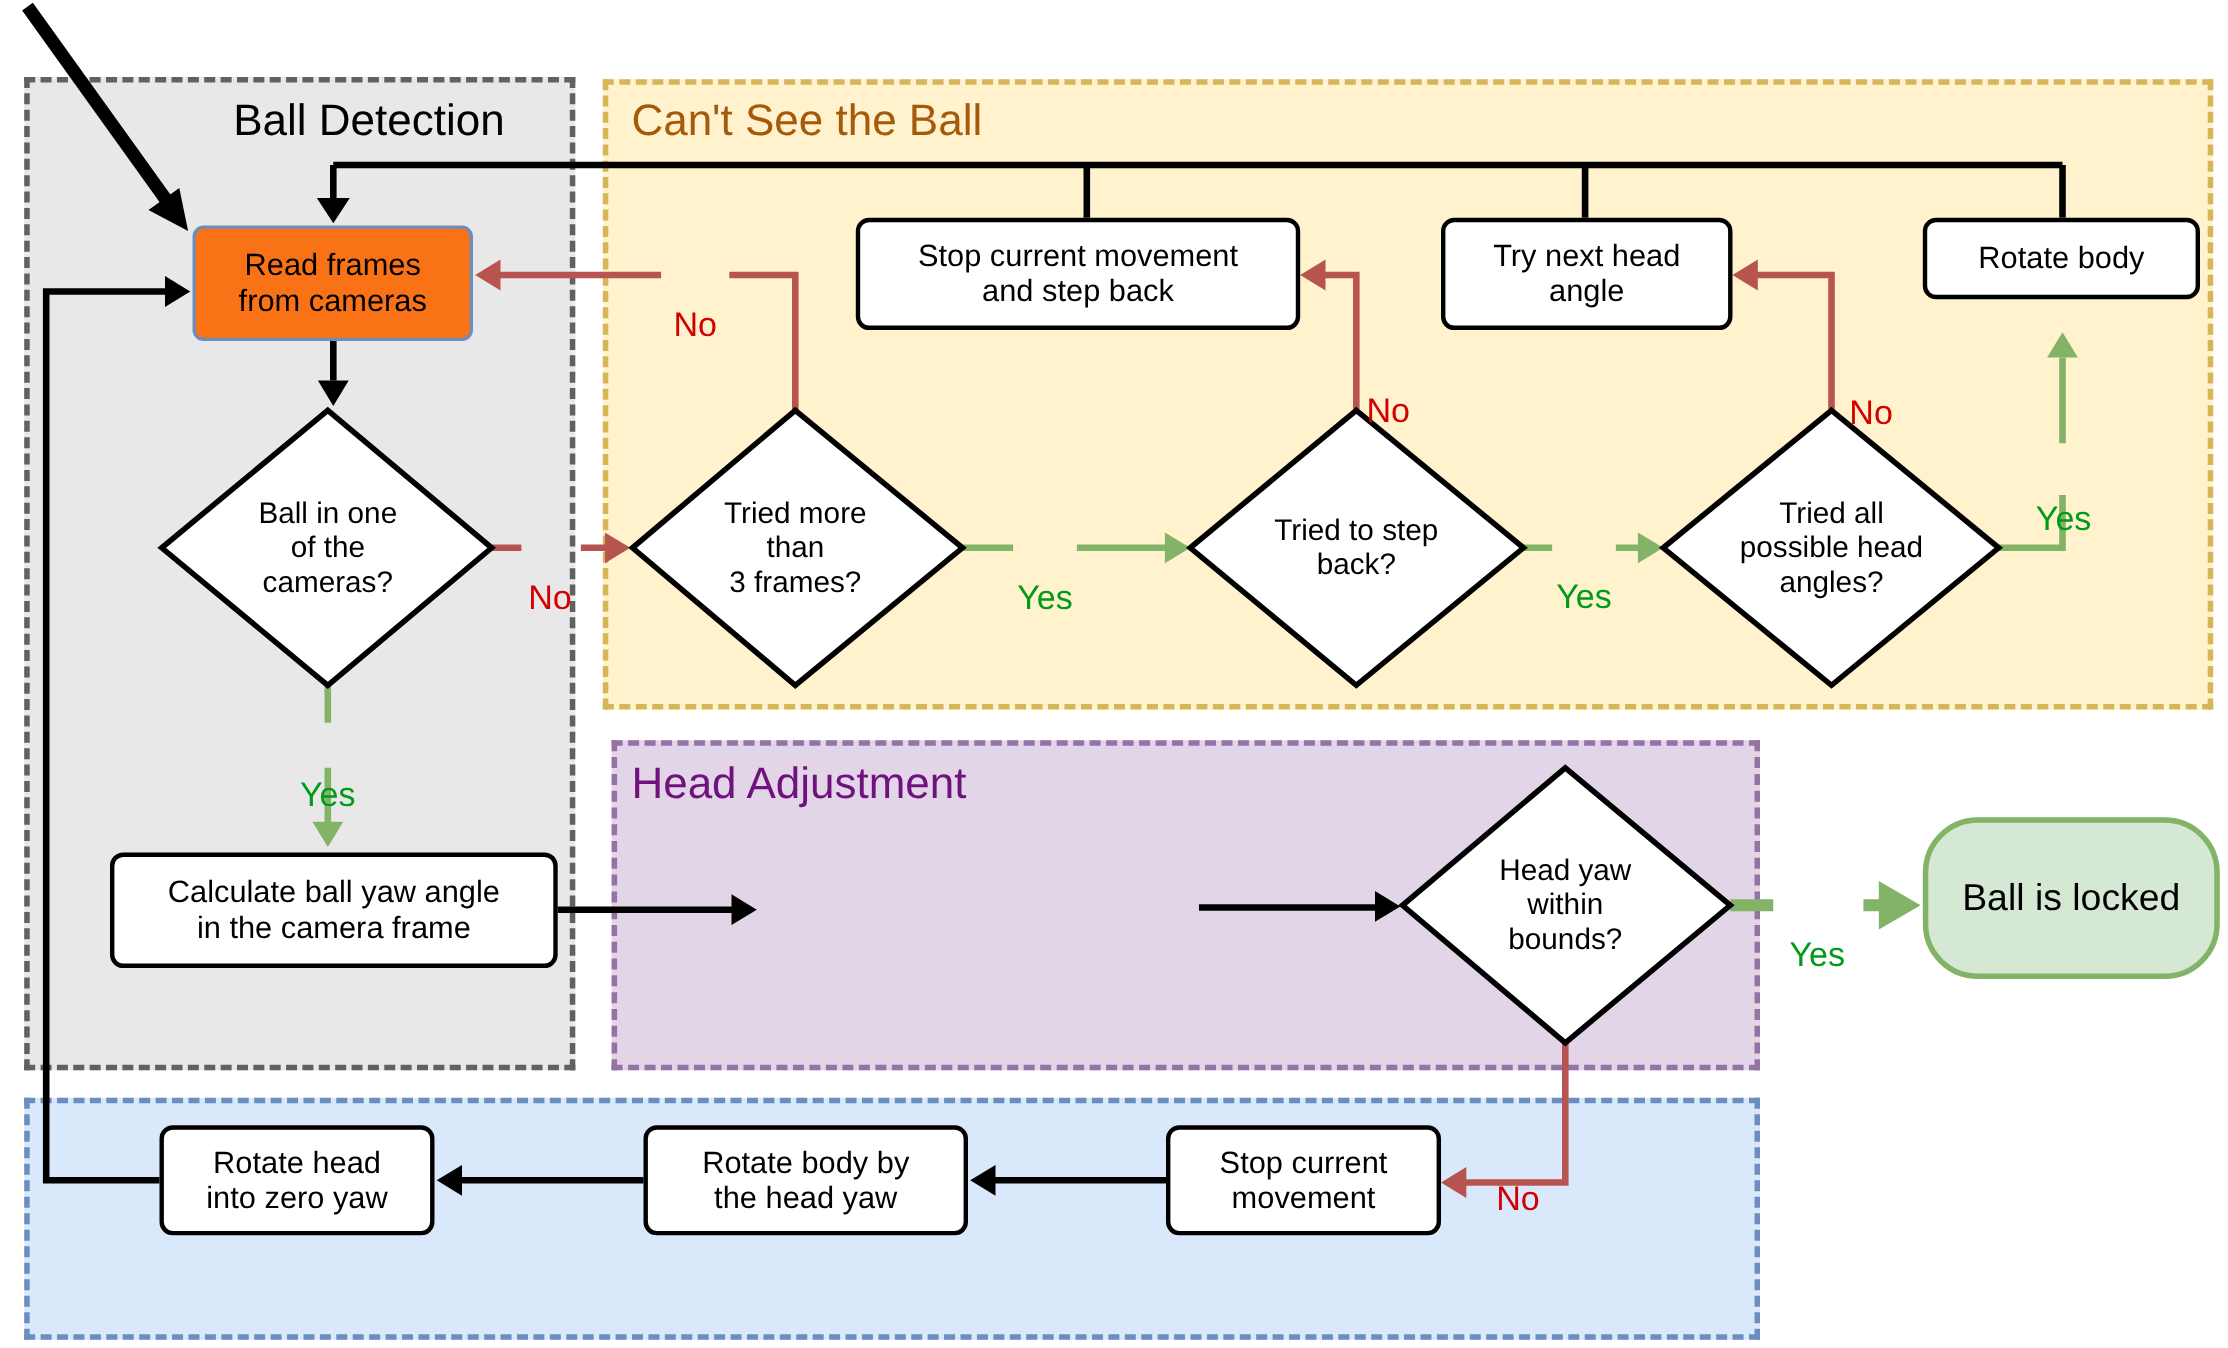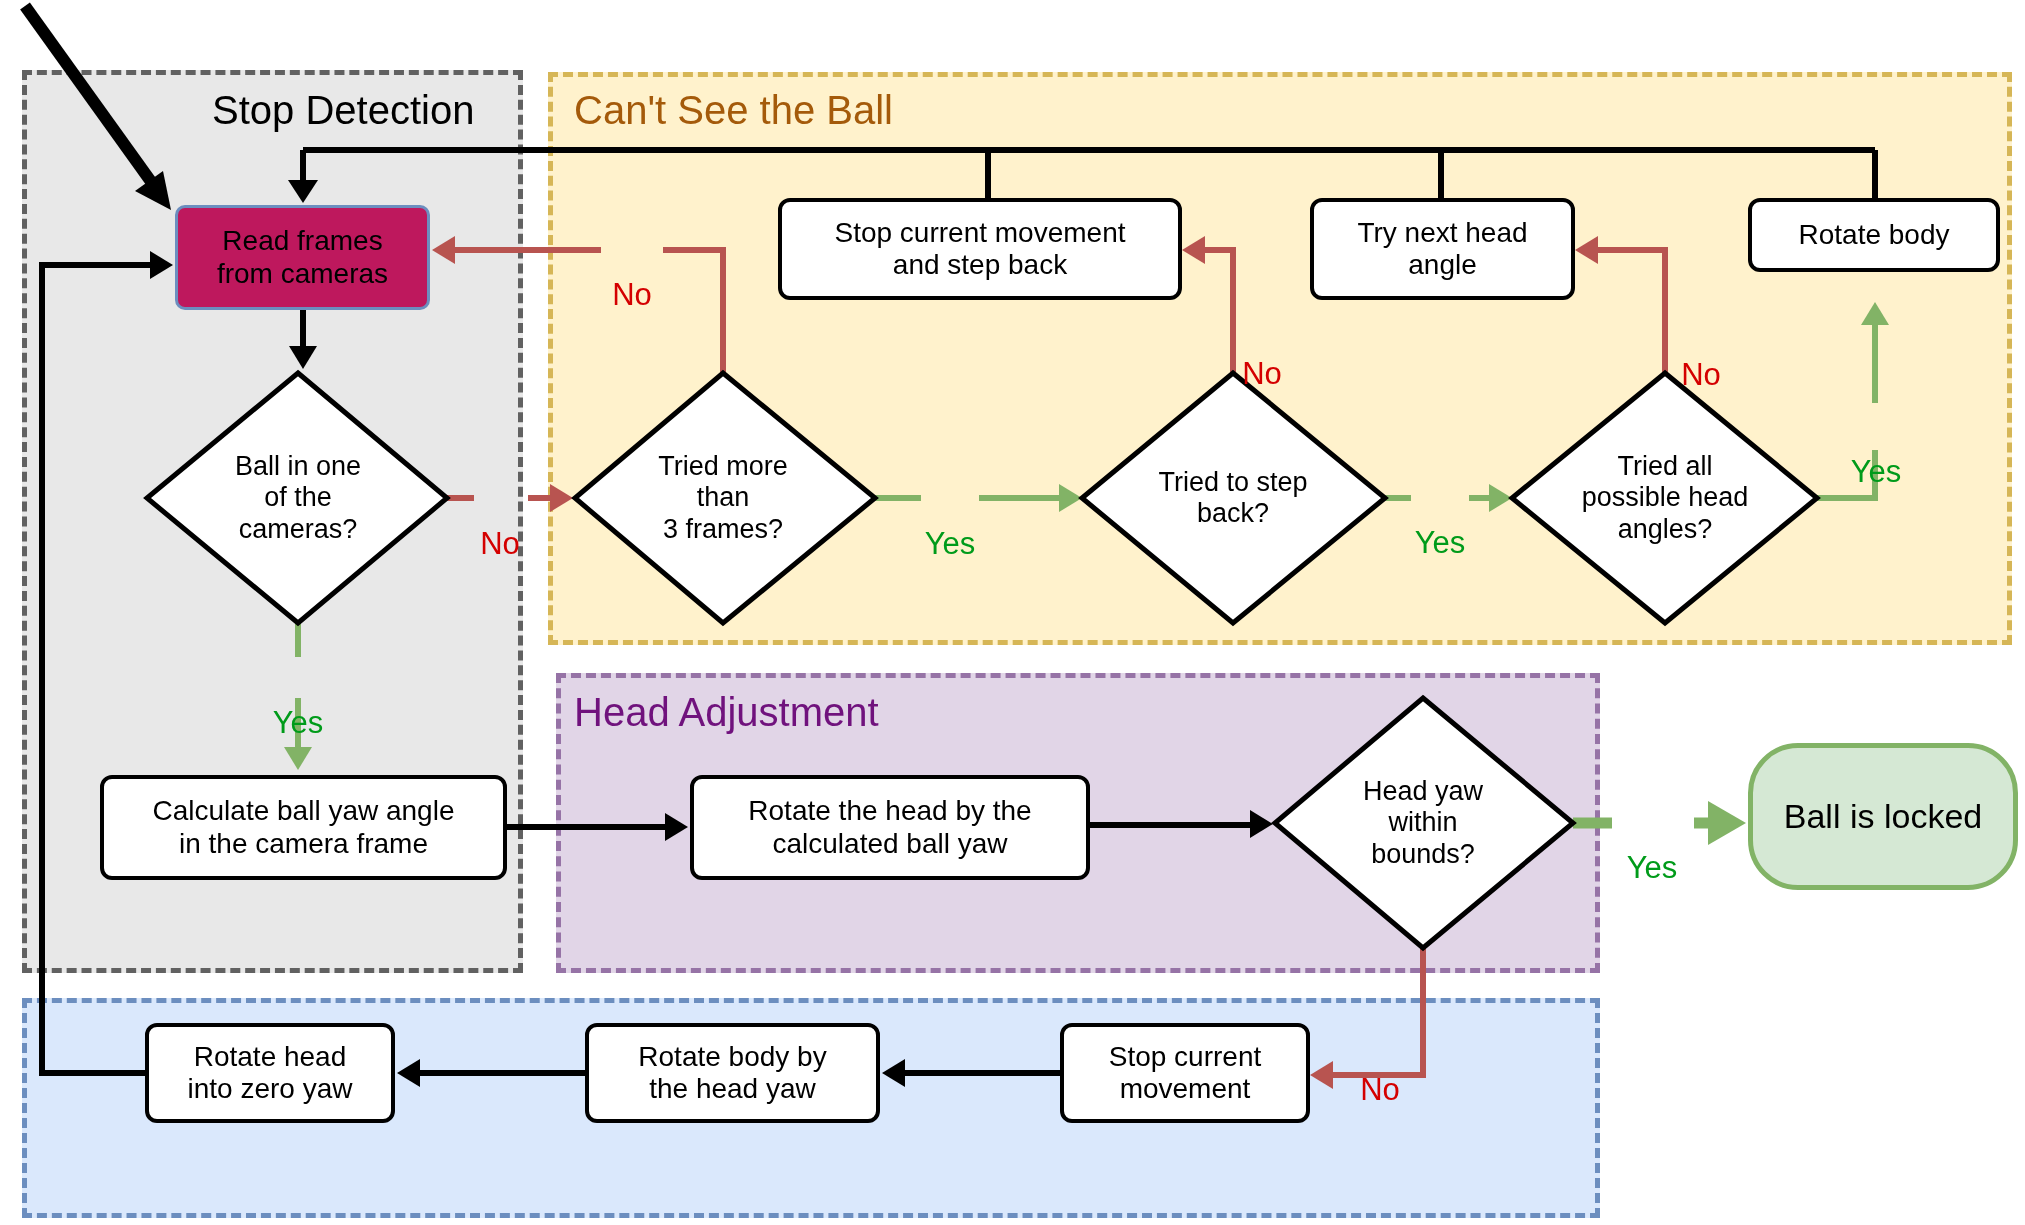--- a/index.html
+++ b/index.html
@@ -20,21 +20,21 @@
   .title-body{left:36px;top:1158px;color:#1f5eab;}
 
   svg.wires{position:absolute;left:0;top:0;z-index:1;pointer-events:none;}
 
   .node{
     position:absolute;z-index:2;box-sizing:border-box;
     display:flex;align-items:center;justify-content:center;text-align:center;
     white-space:pre-line;line-height:1.15;color:#000;background:#ffffff;
     border:4px solid #000000;border-radius:12px;font-size:28px;
   }
-  .node.start{background:#be185d;border:3px solid #6c8ebf;border-radius:10px;}
+  .node.start{background:#f97316;border:3px solid #6c8ebf;border-radius:10px;}
   .node.terminal{background:#d5e8d4;border:5px solid #82b366;border-radius:50px;font-size:34px;}
   .diamond-label{
     position:absolute;z-index:2;display:flex;align-items:center;justify-content:center;
     text-align:center;white-space:pre-line;line-height:1.15;font-size:27px;color:#000;
     pointer-events:none;
   }
   .edge-label{
     position:absolute;z-index:3;transform:translate(-50%,-50%);
     font-size:31px;white-space:nowrap;margin-top:46px;
   }
@@ -114,40 +114,38 @@
 
     <g fill="#ffffff" stroke="#000000" stroke-width="5">
       <polygon points="298,373 447,498 298,623 147,498"></polygon>
       <polygon points="723,373 875,498 723,623 575,498"></polygon>
       <polygon points="1233,373 1385,498 1233,623 1082,498"></polygon>
       <polygon points="1665,373 1817,498 1665,623 1512,498"></polygon>
       <polygon points="1423,698 1573,823 1423,948 1275,823"></polygon>
     </g>
   </svg>
 
-  <div class="region-title title-ball">Stop Detection</div>
+  <div class="region-title title-ball">Ball Detection</div>
   <div class="region-title title-cant">Can't See the Ball</div>
   <div class="region-title title-head">Head Adjustment</div>
 
   <div class="node start" style="left:175px;top:205px;width:255px;height:105px;">Read frames
 from cameras</div>
 
   <div class="node" style="left:778px;top:198px;width:404px;height:102px;">Stop current movement
 and step back</div>
 
   <div class="node" style="left:1310px;top:198px;width:265px;height:102px;">Try next head
 angle</div>
 
   <div class="node" style="left:1748px;top:198px;width:252px;height:74px;">Rotate body</div>
 
   <div class="node" style="left:100px;top:775px;width:407px;height:105px;">Calculate ball yaw angle
 in the camera frame</div>
 
-  <div class="node" style="left:690px;top:775px;width:400px;height:105px;">Rotate the head by the
-calculated ball yaw</div>
 
   <div class="node terminal" style="left:1748px;top:743px;width:270px;height:147px;">Ball is locked</div>
 
   <div class="node" style="left:145px;top:1023px;width:250px;height:100px;">Rotate head
 into zero yaw</div>
 
   <div class="node" style="left:585px;top:1023px;width:295px;height:100px;">Rotate body by
 the head yaw</div>
 
   <div class="node" style="left:1060px;top:1023px;width:250px;height:100px;">Stop current

